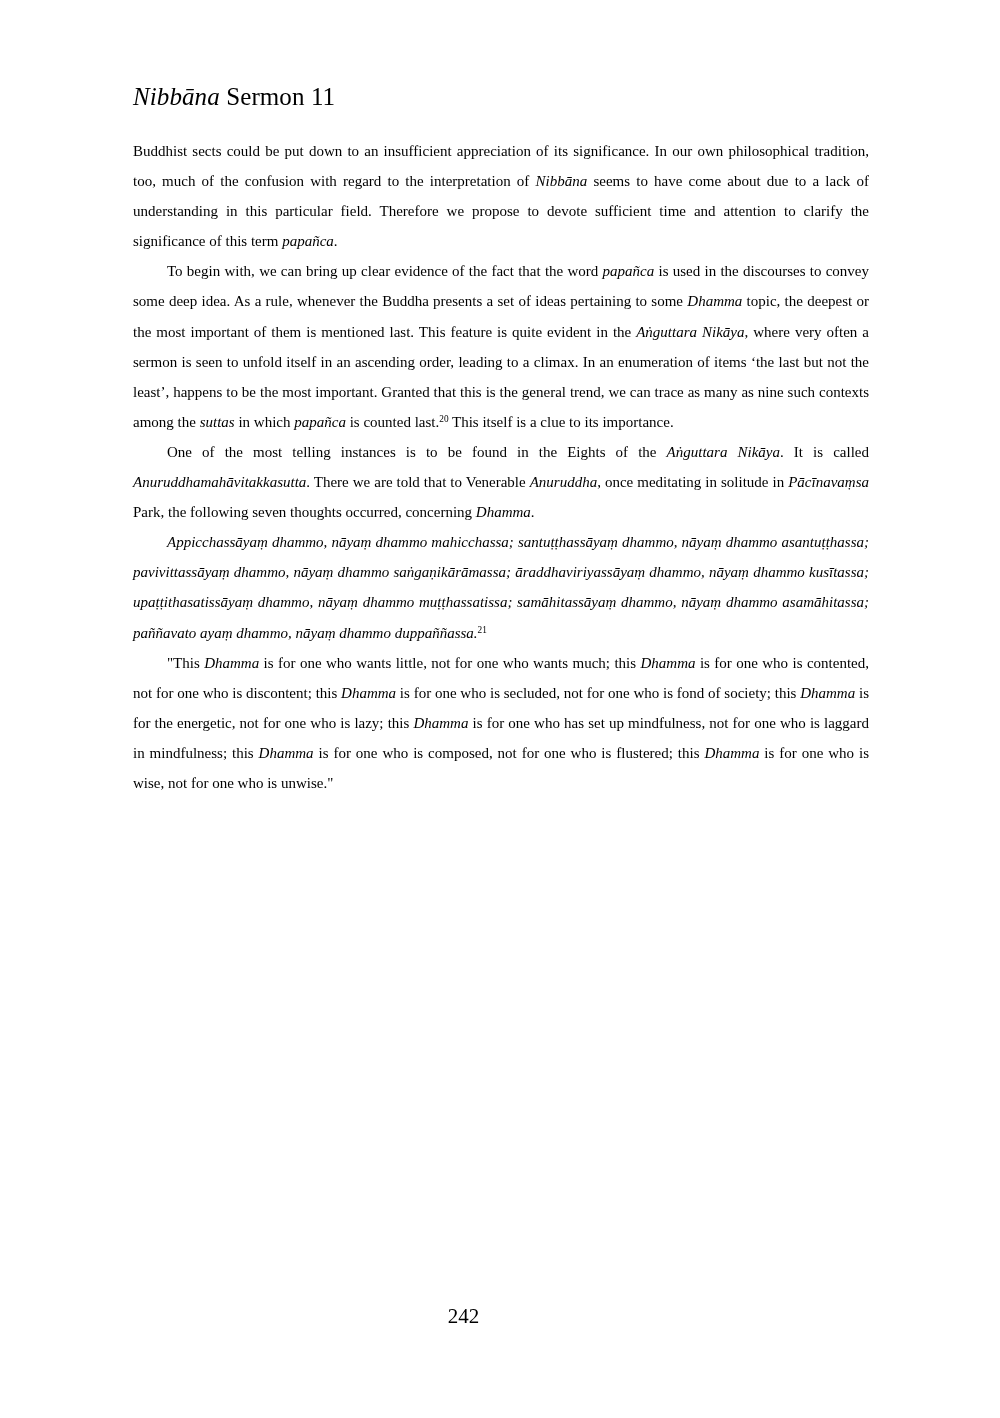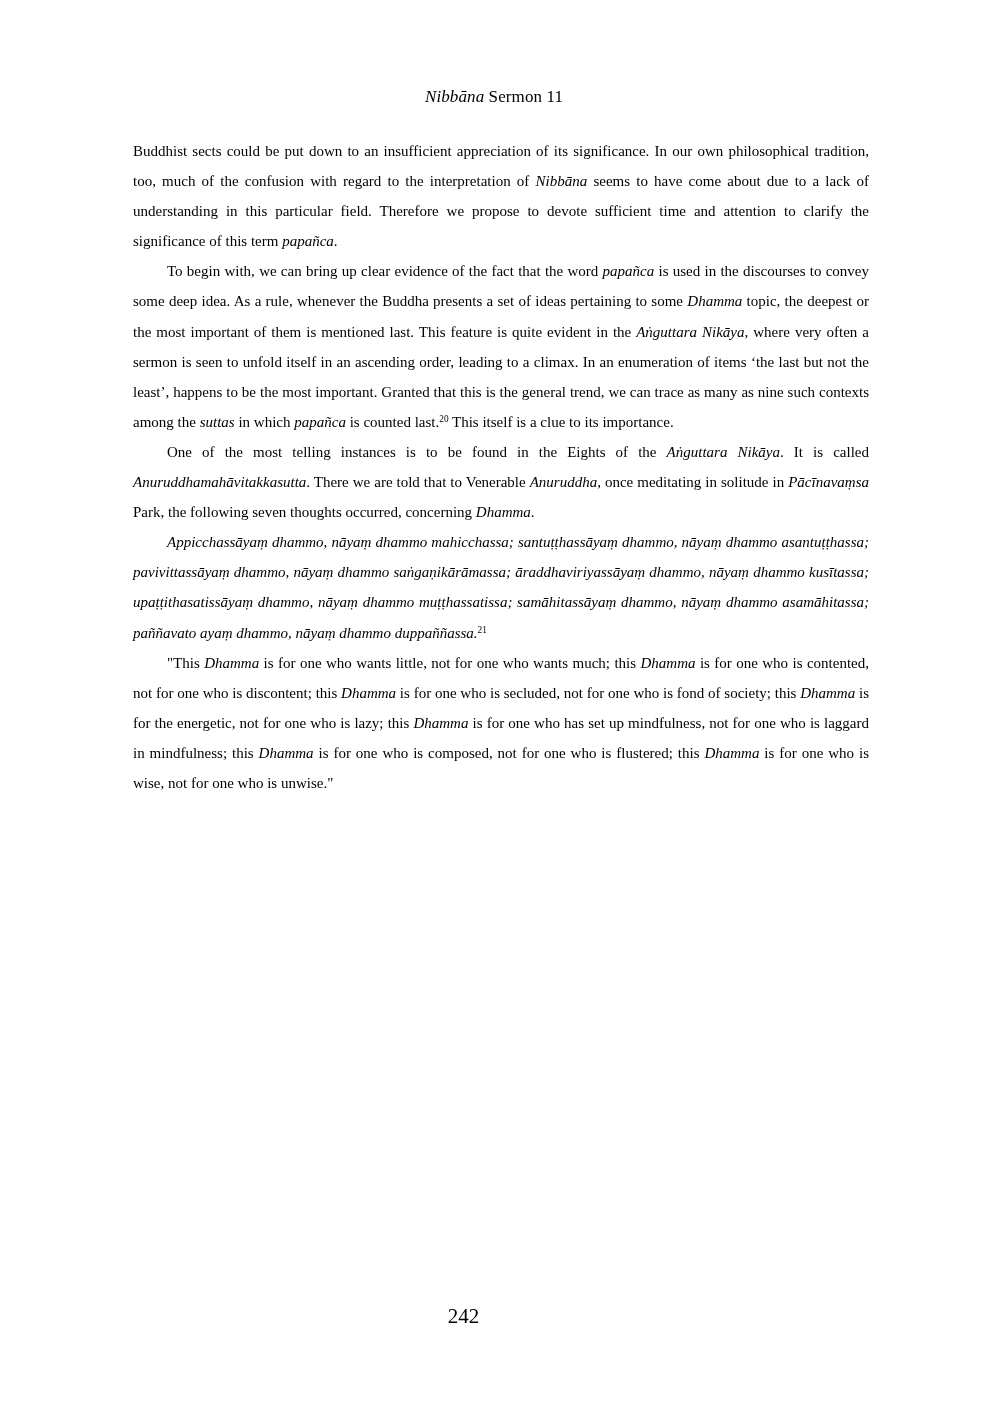--- a/index.html
+++ b/index.html
@@ -17,25 +17,25 @@
   }
   .page {
     position: absolute;
     left: 0;
     top: 0;
     width: 1000px;
     height: 1418px;
   }
   .running-head {
     position: absolute;
-    left: 126px;
+    left: 133px;
     top: 84px;
     width: 736px;
-    text-align: center;
-    font-size: 17px;
+    text-align: left;
+    font-size: 25px;
     line-height: 26px;
     letter-spacing: 0.1px;
   }
   .running-head .it { font-style: italic; }
 
   .body-col {
     position: absolute;
     left: 133px;
     top: 136px;
     width: 736px;

